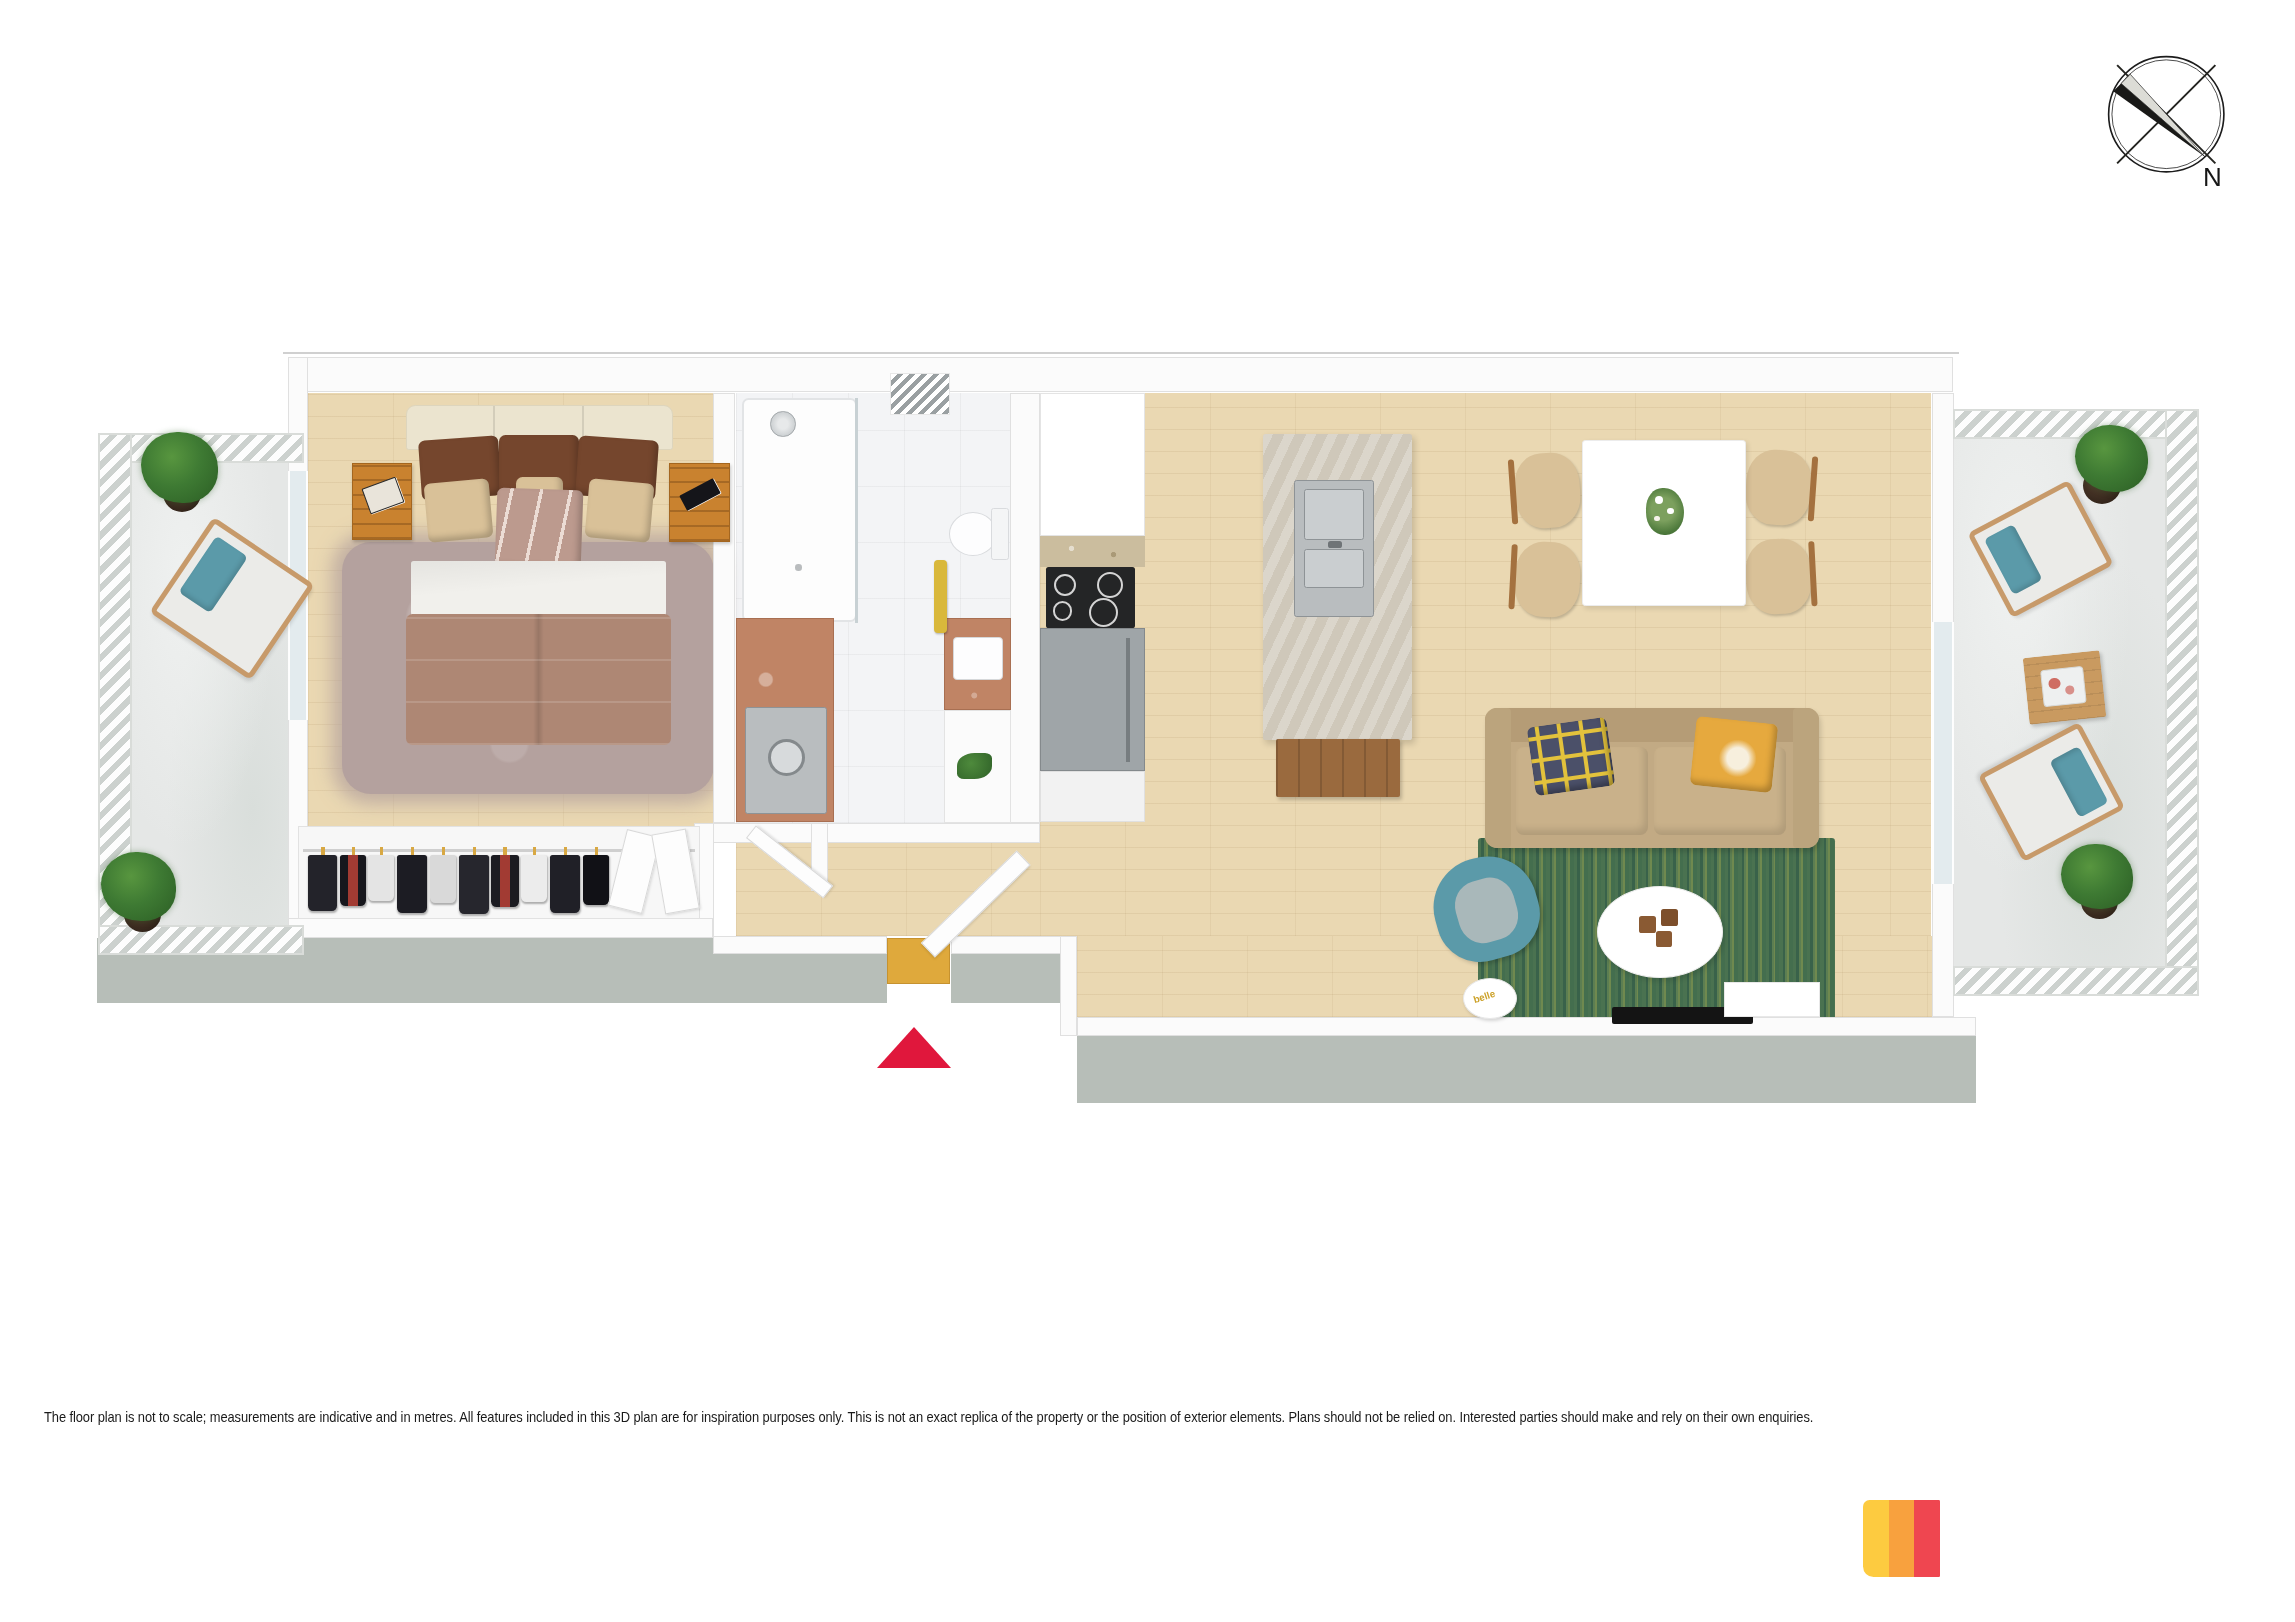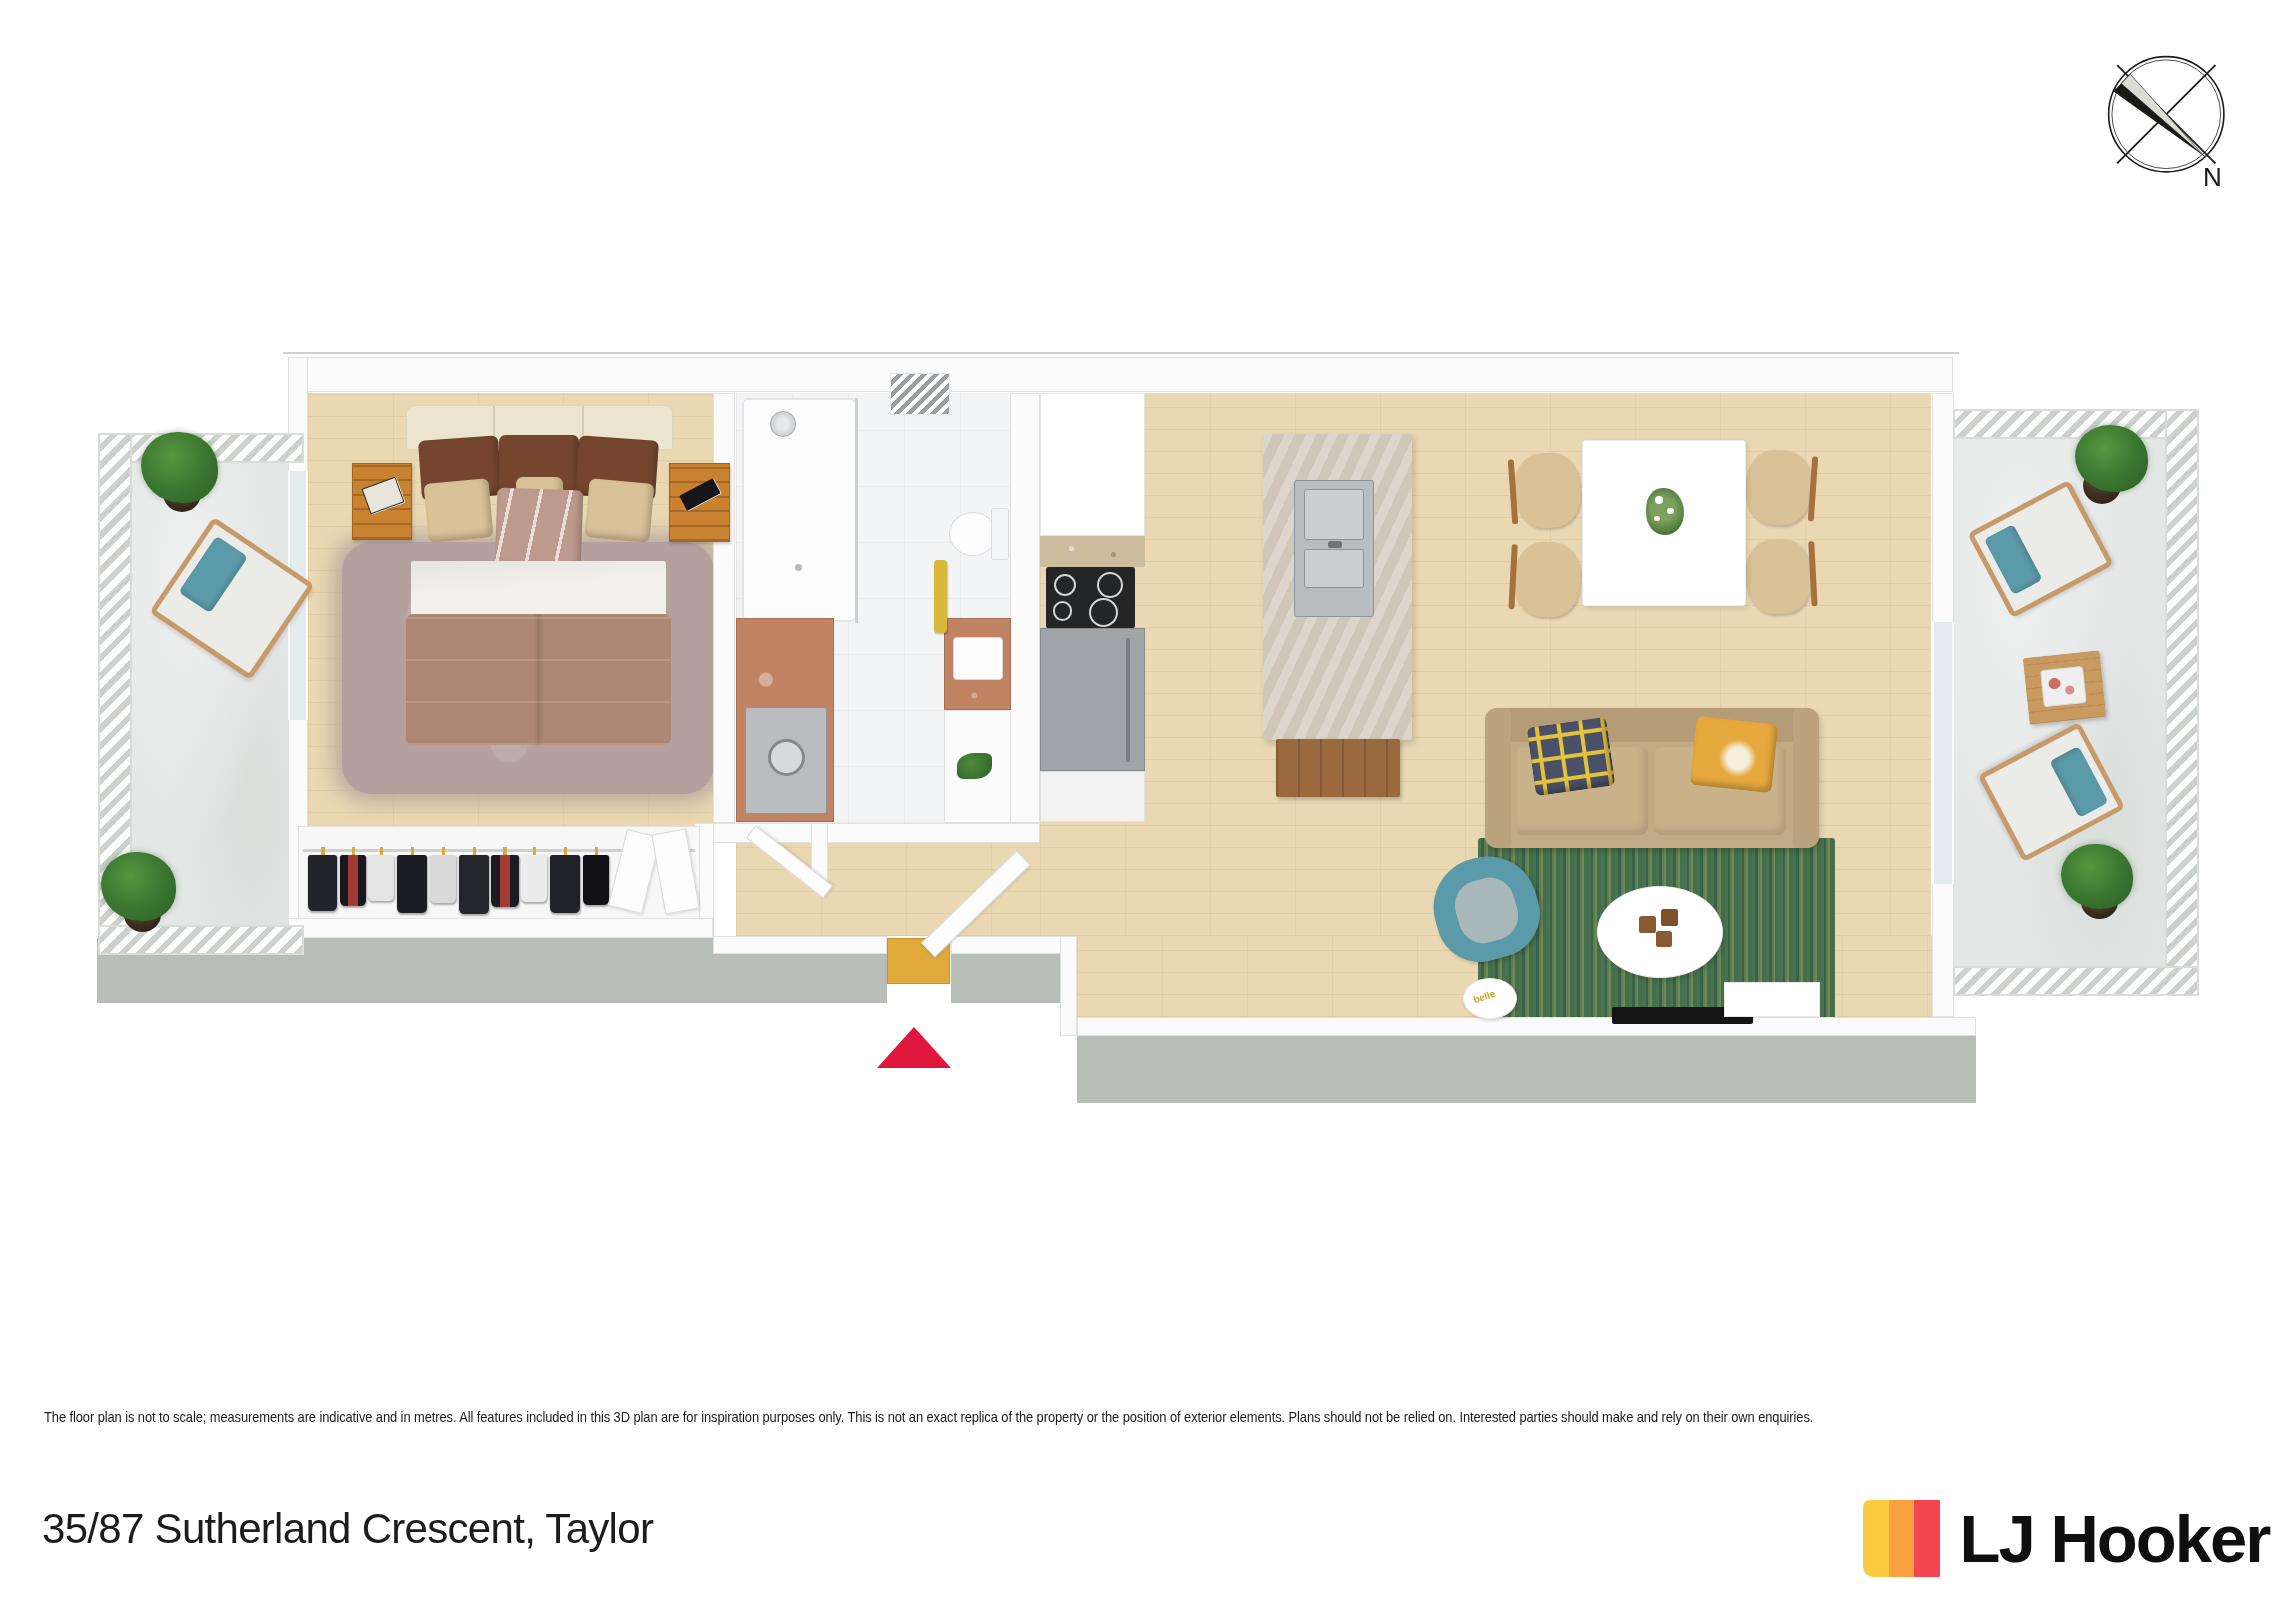--- a/index.html
+++ b/index.html
@@ -339,24 +339,22 @@
     <div class="pot" style="left:19.6px;top:41px;width:37px;height:34px;"></div>
     <div class="foliage" style="left:0;top:0;width:72px;height:65px;"></div>
   </div>
 
   <div class="abs mat" style="left:887px;top:938px;width:63px;height:46px;"></div>
   <div class="abs door-leaf" style="left:921px;top:810px;width:19.6px;height:133px;transform:rotate(46deg);transform-origin:bottom left;"></div>
   <div class="abs door-leaf" style="left:746px;top:838px;width:15.7px;height:98px;transform:rotate(-52deg);transform-origin:top left;"></div>
   <div class="abs arrow-up" style="left:877px;top:1027px;"></div>
 
   <div class="abs" id="disclaimer">The floor plan is not to scale; measurements are indicative and in metres. All features included in this 3D plan are for inspiration purposes only. This is not an exact replica of the property or the position of exterior elements. Plans should not be relied on. Interested parties should make and rely on their own enquiries.</div>
-  <div class="abs" id="address">35/87 Sutherland Crescent, Taylor</div>
   <div class="abs" id="logo">
     <div class="stripes">
       <div class="s1"></div>
       <div class="s2"></div>
       <div class="s3"></div>
     </div>
-    <div class="brand-text">LJ Hooker</div>
   </div>
 
 </div>
 
 
 </body></html>

